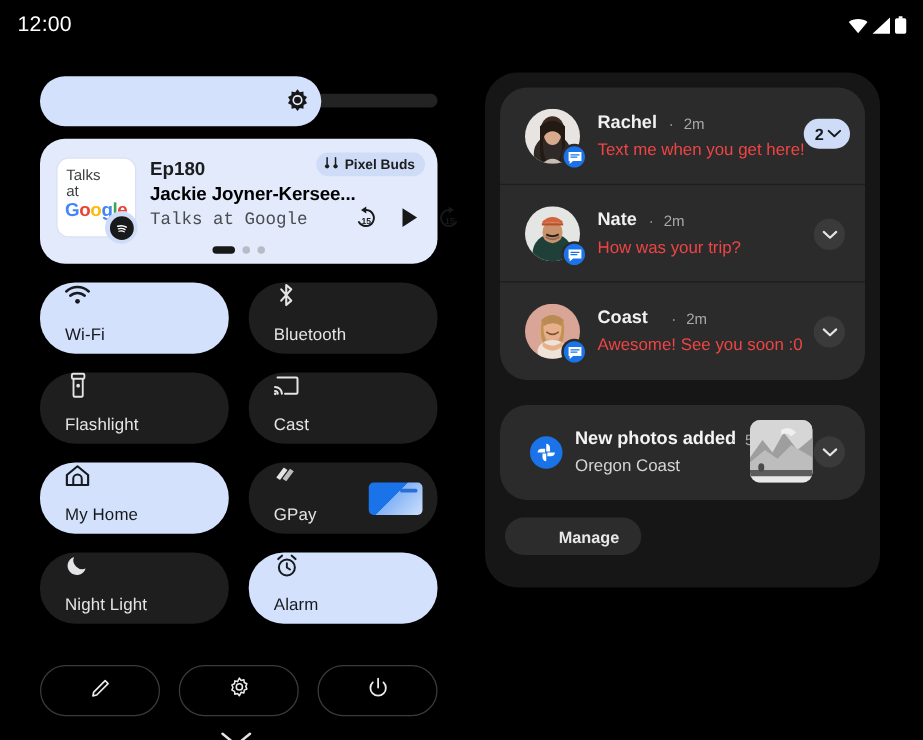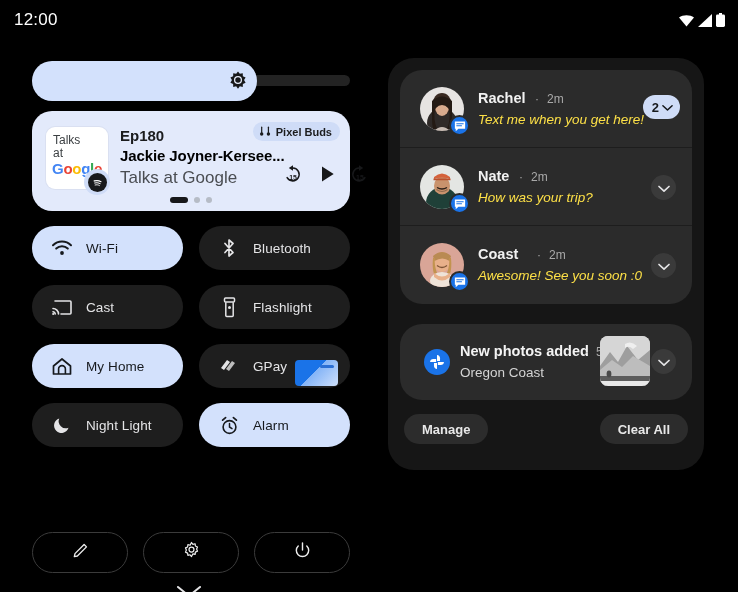--- a/index.html
+++ b/index.html
@@ -35,37 +35,37 @@
   .art-l2 { position:absolute; left:7px; top:20px; font-size:12px; color:#3c4043; line-height:13px; }
   .art-g { position:absolute; left:6px; top:34px; font-size:15px; font-weight:bold; line-height:16px; letter-spacing:-.3px;}
   .art-g span:nth-child(1){color:#4285F4;} .art-g span:nth-child(2){color:#EA4335;}
   .art-g span:nth-child(3){color:#FBBC05;} .art-g span:nth-child(4){color:#4285F4;}
   .art-g span:nth-child(5){color:#34A853;} .art-g span:nth-child(6){color:#EA4335;}
   .spotify { position:absolute; left:52px; top:58px; width:26px; height:26px; border-radius:50%; background:#cfdcf7;
              display:flex; align-items:center; justify-content:center; }
   .spotify-dot { width:19px; height:19px; border-radius:50%; background:#18191b; display:flex; align-items:center; justify-content:center;}
   .media-ep { position:absolute; left:88px; top:16px; font-size:15px; font-weight:bold; color:#1b1c1e; }
   .media-title { position:absolute; left:88px; top:36px; font-size:15px; font-weight:bold; color:#000000; letter-spacing:-.1px;}
-  .media-sub { position:absolute; left:88px; top:57px; font-size:17px; color:#4a4d52; }
+  .media-sub { position:absolute; left:88px; top:57px; font-size:14px; color:#4a4d52;font-family:Liberation Mono, monospace; }
   .buds-chip { position:absolute; right:10px; top:11px; height:19px; padding:0 8px 0 6px; border-radius:10px;
                background:#cfdcf7; display:flex; align-items:center; gap:4px; }
   .buds-chip .t { font-size:11px; color:#1b1c1e; font-weight:bold; }
   .mc { position:absolute; top:52px; display:flex; align-items:center; justify-content:center; }
   .mc-prev { left:250px; width:22px; height:22px; }
   .mc-play { left:284px; width:22px; height:22px; }
   .mc-next { left:316px; width:22px; height:22px; }
   .dots { position:absolute; left:50%; transform:translateX(-50%); bottom:8px; display:flex; align-items:center; gap:6px; }
   .dot { width:6px; height:6px; border-radius:3px; background:#b6bcc6; }
   .dot.active { width:18px; background:#17181a; }
 
   
   .tiles { position:absolute; left:32px; top:186px; width:318px; }
   .trow { display:flex; gap:16px; margin-bottom:15px; }
-  .tile { width:157px; height:44px; border-radius:28px; background:#1e1e1e; display:flex; align-items:center;
-          padding-left:20px; gap:14px; position:relative; }
+  .tile { width:157px; height:57px; border-radius:28px; background:#1e1e1e; display:flex; 
+          padding-left:20px; gap:14px; position:relative;flex-direction:column; }
   .tile.on { background:#d3e1fc; }
   .tile .lbl { font-size:13.5px; color:#e4e4e6; letter-spacing:.1px; }
   .tile.on .lbl { color:#16191d; }
   .tile .ticon { width:20px; height:20px; display:flex; align-items:center; justify-content:center; }
   .gpay-card { position:absolute; right:12px; top:16px; width:43px; height:26px; border-radius:4px;
                background:linear-gradient(135deg,#1a73e8 0%,#1a73e8 45%,#84b4f7 46%,#cfe0fb 100%); overflow:hidden; }
   .gpay-card::after{ content:""; position:absolute; right:4px; top:5px; width:14px; height:3px; background:#2b6fd4; border-radius:2px;}
 
   
   .fbtns { position:absolute; left:32px; top:492px; width:318px; display:flex; gap:15px; }
@@ -78,40 +78,40 @@
   .shade { position:absolute; left:388px; top:58px; width:316px; height:412px; background:#161616; border-radius:26px; }
   .ngroup { position:absolute; left:12px; top:12px; width:292px; border-radius:22px; background:#2b2b2b; overflow:hidden; }
   .nrow { position:relative; height:78px; border-bottom:1px solid #1d1d1d; }
   .nrow:last-child { border-bottom:none; }
   .avatar { position:absolute; left:20px; top:17px; width:44px; height:44px; border-radius:50%; overflow:hidden; }
   .badge-app { position:absolute; left:49px; top:45px; width:21px; height:21px; border-radius:50%; background:#1a73e8;
                display:flex; align-items:center; justify-content:center; border:2px solid #2b2b2b; }
   .nname { position:absolute; left:78px; top:20px; font-size:14.5px; font-weight:bold; color:#f1f1f1; }
   .nsep { position:absolute; top:22px; font-size:12px; color:#a9a9a9; }
   .ntime { position:absolute; top:22px; font-size:12px; color:#a9a9a9; }
-  .nmsg { position:absolute; left:78px; top:42px; font-size:13.5px; color:#fde047;font-style:italic; }
+  .nmsg { position:absolute; left:78px; top:42px; font-size:13.5px; color:#ef4444; }
   .chev-btn { position:absolute; right:16px; top:27px; width:25px; height:25px; border-radius:50%; background:#3a3a3a;
               display:flex; align-items:center; justify-content:center; }
   .count-pill { position:absolute; right:12px; top:25px; height:24px; padding:0 7px 0 9px; border-radius:12px;
                 background:#cfdcf7; display:flex; align-items:center; gap:3px; }
   .count-pill .n { font-size:13px; font-weight:bold; color:#16191d; }
 
   .pcard { position:absolute; left:12px; top:266px; width:292px; height:76px; border-radius:22px; background:#2b2b2b; }
   .pc-icon { position:absolute; left:24px; top:25px; width:26px; height:26px; border-radius:50%; background:#1a73e8;
              display:flex; align-items:center; justify-content:center; }
   .pc-title { position:absolute; left:60px; top:19px; font-size:14.5px; font-weight:bold; color:#f4f4f4; }
   .pc-sep { position:absolute; left:185px; top:21px; font-size:12px; color:#a9a9a9; }
   .pc-time { position:absolute; left:196px; top:21px; font-size:12px; color:#a9a9a9; }
   .pc-sub { position:absolute; left:60px; top:41px; font-size:13.5px; color:#d4d4d4; }
   .pc-thumb { position:absolute; left:200px; top:12px; width:50px; height:50px; border-radius:8px; overflow:hidden; background:#cfcfcf;}
 
   .nbtns { position:absolute; left:12px; top:356px; width:292px; height:30px; }
   .nbtn { position:absolute; top:0; height:30px; border-radius:16px; background:#2c2c2c; display:flex;
           align-items:center; justify-content:center; padding:0 18px; }
-  .nbtn .t { font-size:13px; color:#e8e8e8; font-weight:bold; }
+  .nbtn .t { font-size:13px; color:#e8e8e8; font-weight:bold;margin-left:25px; }
   .nbtn.manage { left:4px; }
   .nbtn.clear { right:4px; }
 
   svg { overflow:visible; }
 </style>
 </head>
 <body>
 
 <div id="root">
 
@@ -227,38 +227,38 @@
               <path d="M3 5.5 L11 14.5 L7 18 L7 2 L11 5.5 L3 14.5" stroke="#e4e4e6" stroke-width="1.7" fill="none" stroke-linejoin="round" stroke-linecap="round"></path>
             </svg>
           </span>
           <span class="lbl">Bluetooth</span>
         </div>
       </div>
 
       <div class="trow">
         <div class="tile">
           <span class="ticon">
+            <svg width="13" height="20" viewBox="0 0 13 20">
+              <rect x="1.5" y="1" width="10" height="4" rx="1" stroke="#e4e4e6" stroke-width="1.5" fill="none"></rect>
+              <path d="M2.8 5.2 L2.8 18.6 A.9 .9 0 0 0 3.7 19.4 L9.3 19.4 A.9 .9 0 0 0 10.2 18.6 L10.2 5.2" stroke="#e4e4e6" stroke-width="1.5" fill="none"></path>
+              <circle cx="6.5" cy="10.5" r="1.5" fill="#e4e4e6"></circle>
+            </svg>
+          </span>
+          <span class="lbl">Flashlight</span>
+        </div>
+        <div class="tile">
+          <span class="ticon">
             <svg width="20" height="17" viewBox="0 0 20 17">
               <path d="M3 2 L18 2 A1 1 0 0 1 19 3 L19 14 A1 1 0 0 1 18 15 L9 15" stroke="#e4e4e6" stroke-width="1.6" fill="none" stroke-linecap="round"></path>
               <path d="M1 9.5 A5.5 5.5 0 0 1 6.5 15" stroke="#e4e4e6" stroke-width="1.6" fill="none" stroke-linecap="round"></path>
               <path d="M1 12.8 A2.2 2.2 0 0 1 3.2 15" stroke="#e4e4e6" stroke-width="1.6" fill="none" stroke-linecap="round"></path>
               <circle cx="1.2" cy="15" r="1.1" fill="#e4e4e6"></circle>
             </svg>
           </span>
           <span class="lbl">Cast</span>
-        </div>
-        <div class="tile">
-          <span class="ticon">
-            <svg width="13" height="20" viewBox="0 0 13 20">
-              <rect x="1.5" y="1" width="10" height="4" rx="1" stroke="#e4e4e6" stroke-width="1.5" fill="none"></rect>
-              <path d="M2.8 5.2 L2.8 18.6 A.9 .9 0 0 0 3.7 19.4 L9.3 19.4 A.9 .9 0 0 0 10.2 18.6 L10.2 5.2" stroke="#e4e4e6" stroke-width="1.5" fill="none"></path>
-              <circle cx="6.5" cy="10.5" r="1.5" fill="#e4e4e6"></circle>
-            </svg>
-          </span>
-          <span class="lbl">Flashlight</span>
         </div>
       </div>
 
       <div class="trow">
         <div class="tile on">
           <span class="ticon">
             <svg width="20" height="19" viewBox="0 0 20 19">
               <path d="M10 2 L18.5 9 L18.5 17 L1.5 17 L1.5 9 Z" stroke="#16191d" stroke-width="1.7" fill="none" stroke-linejoin="round"></path>
               <path d="M6.6 17 L6.6 12 A3.4 3.4 0 0 1 13.4 12 L13.4 17" stroke="#16191d" stroke-width="1.6" fill="none"></path>
             </svg>
@@ -467,18 +467,15 @@
               <path d="M1 1.5 L6 6.2 L11 1.5" stroke="#e4e4e6" stroke-width="1.7" fill="none" stroke-linecap="round" stroke-linejoin="round"></path>
             </svg>
         </span>
       </div>
     </div>
 
     <div class="nbtns">
       <div class="nbtn manage">
         <span class="t">Manage</span>
       </div>
-      <div class="nbtn clear">
-        <span class="t">Clear All</span>
-      </div>
     </div>
   </div>
 </div>
 
 </body></html>

